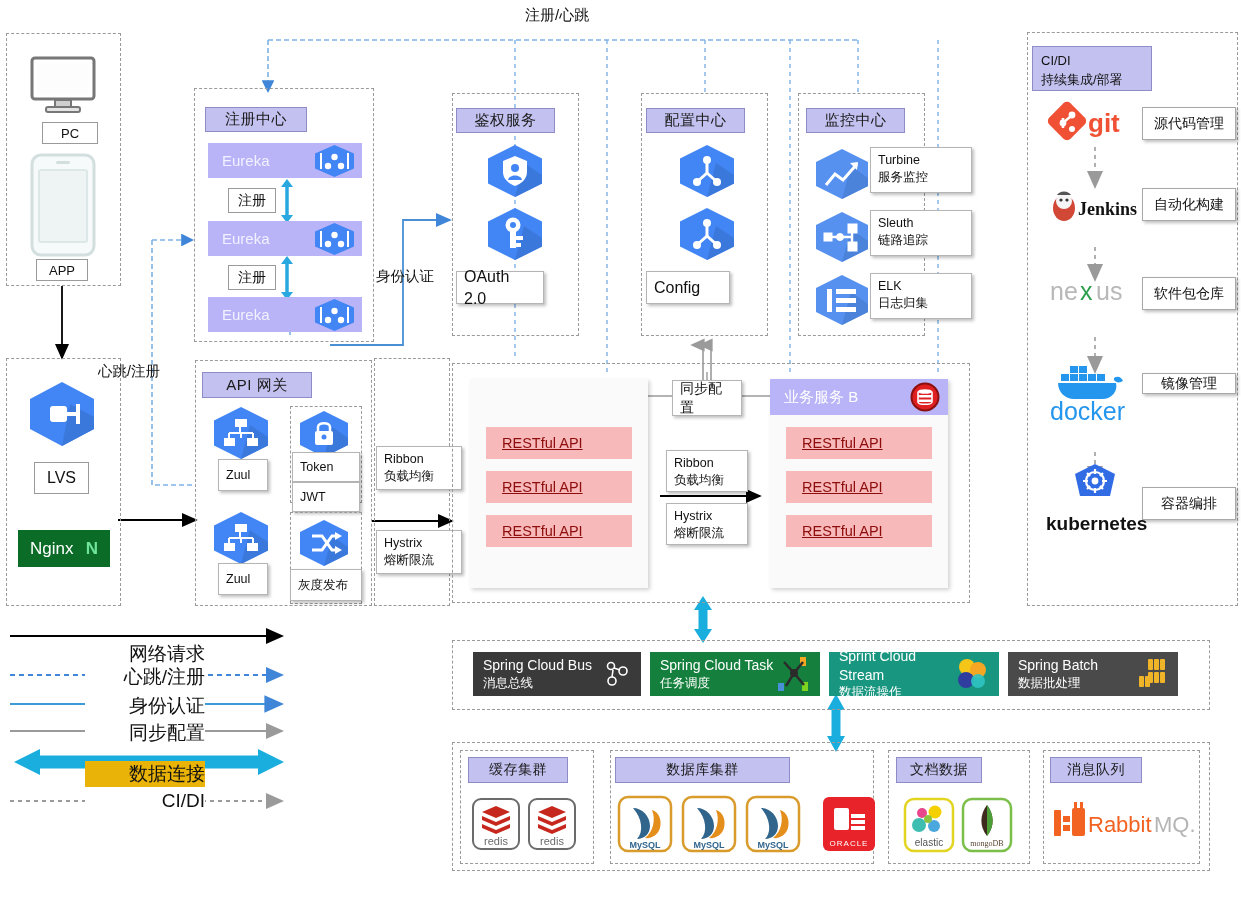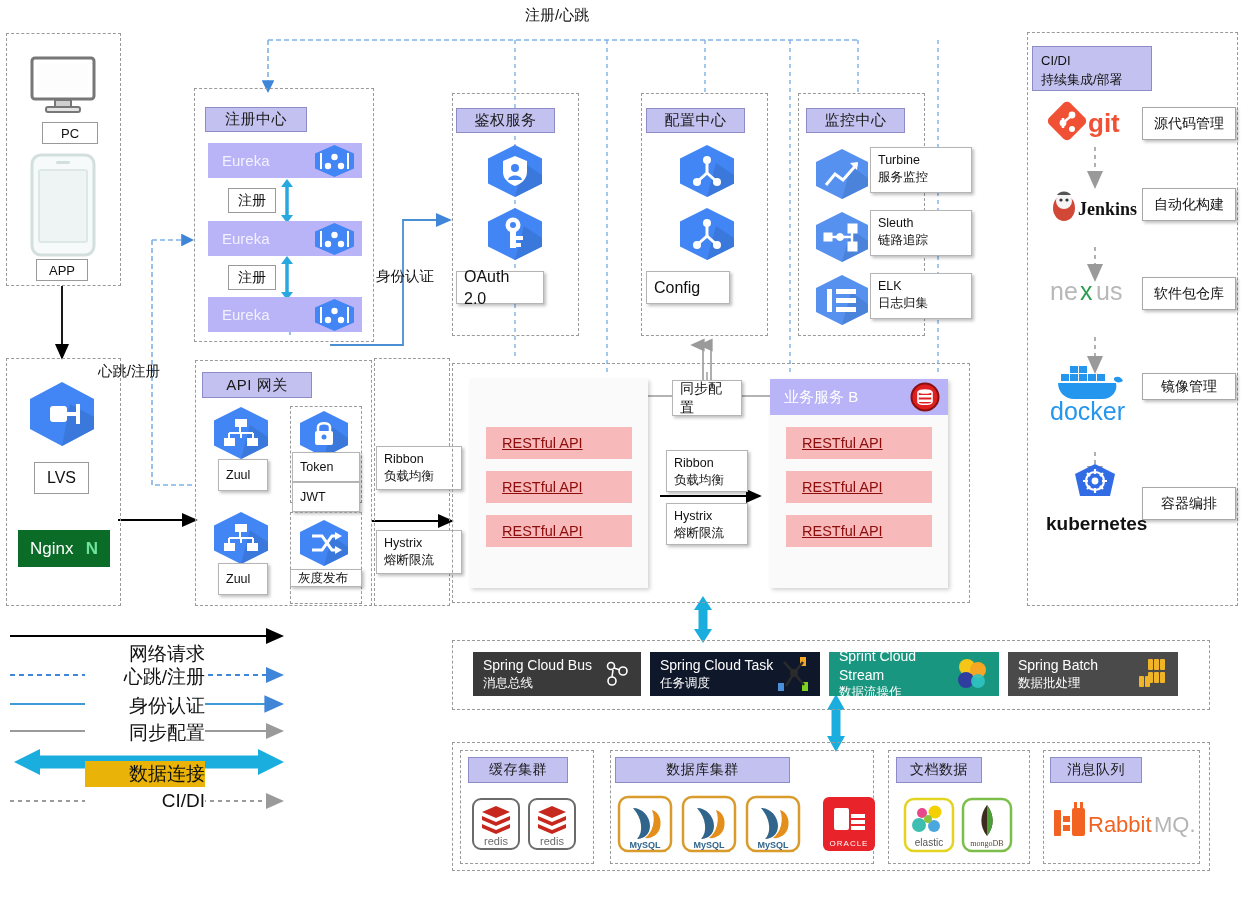--- a/index.html
+++ b/index.html
@@ -373,21 +373,21 @@
       <polygon points="28,2 52,14 52,36 28,48 4,36 4,14" fill="#4285f4"></polygon>
       <polygon points="28,48 52,36 52,29 36,18" fill="#3b78db"></polygon>
   <g stroke="#fff" stroke-width="3" fill="none">
         <path d="M16,18 L26,18 L36,32 L42,32"></path>
         <path d="M16,32 L26,32 L36,18 L42,18"></path>
       </g>
   <path d="M39,14 L46,18 L39,22 Z" fill="#fff"></path>
       <path d="M39,28 L46,32 L39,36 Z" fill="#fff"></path>
     </svg>
 </div>
-<div class="abs lbl-shadow" style="left:290px;top:569px;width:72px;height:18px;display:flex;align-items:center;">灰度发布</div>
+<div class="abs lbl-shadow" style="left:290px;top:569px;width:72px;height:32px;display:flex;align-items:center;">灰度发布</div>
 
 <div class="abs dashbox" style="left:374px;top:358px;width:76px;height:248px;"></div>
 <div class="abs lbl-shadow" style="left:376px;top:446px;width:86px;height:44px;">
   <div>Ribbon</div>
   <div>负载均衡</div>
 </div>
 <div class="abs lbl-shadow" style="left:376px;top:530px;width:86px;height:44px;">
   <div>Hystrix</div>
   <div>熔断限流</div>
 </div>
@@ -458,21 +458,21 @@
     <circle cx="8" cy="7" r="3.5"></circle>
           <circle cx="20" cy="12" r="4"></circle>
           <circle cx="9" cy="22" r="4"></circle>
           <path d="M11,9 L17,11"></path>
           <path d="M10,11 L9,18"></path>
         </g>
       </svg>
     </span>
 </div>
 
-<div class="abs scbar" style="left:650px;top:652px;width:170px;height:44px;background:#0f172a;">
+<div class="abs scbar" style="left:650px;top:652px;width:170px;height:44px;background:#15803d;">
   <div>
       <div class="t1">Spring Cloud Task</div>
        <div class="t2">任务调度</div>
     </div>
   <span>
     <svg width="34" height="36" viewBox="0 0 34 36">
     <rect x="24" y="1" width="6" height="9" fill="#f5a623"></rect>
         <rect x="26" y="26" width="6" height="9" fill="#7ed321"></rect>
     <rect x="2" y="27" width="6" height="8" fill="#4a90d9"></rect>
     <g stroke="#2b2b2b" stroke-width="2.5" fill="none">
@@ -688,21 +688,21 @@
       <rect x="14" y="8" width="8" height="7"></rect>
         <rect x="23" y="8" width="8" height="7"></rect>
       <rect x="41" y="16" width="8" height="7"></rect>
         <rect x="5" y="16" width="8" height="7"></rect>
       <path d="M2,25 L60,25 C62,33 56,41 46,41 L18,41 C9,41 2,34 2,25 Z"></path>
       <path d="M58,20 C62,17 66,20 67,23 C64,25 60,25 58,22 Z"></path>
     </g>
     <text x="8" y="62" font-size="25" fill="#2496ed" font-family="Liberation Sans, sans-serif">docker</text>
   </svg>
 </div>
-<div class="abs cilabel" style="left:1142px;top:373px;width:94px;height:27px;text-align:right;">镜像管理</div>
+<div class="abs cilabel" style="left:1142px;top:373px;width:94px;height:21px;text-align:right;">镜像管理</div>
 
 <div class="abs" style="left:1042px;top:462px;width:106px;height:74px;">
   <svg width="106" height="74" viewBox="0 0 106 74">
     <g transform="translate(30,0)">
       <polygon points="23,2 43,12 38,34 8,34 3,12" fill="#326ce5"></polygon>
       <g fill="none" stroke="#fff" stroke-width="2.2">
           <circle cx="23" cy="19" r="9"></circle>
       <path d="M23,7 L23,12 M23,26 L23,31 M11,19 L16,19 M30,19 L35,19 M15,11 L18,14 M28,24 L31,27 M31,11 L28,14 M18,24 L15,27"></path>
         </g>
       <circle cx="23" cy="19" r="3.4" fill="#fff"></circle>

